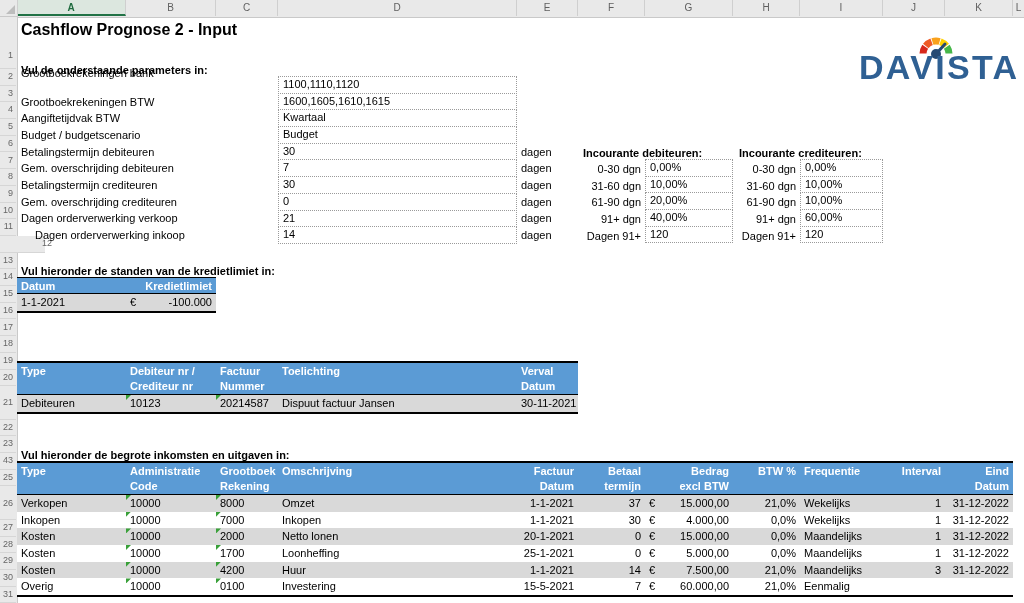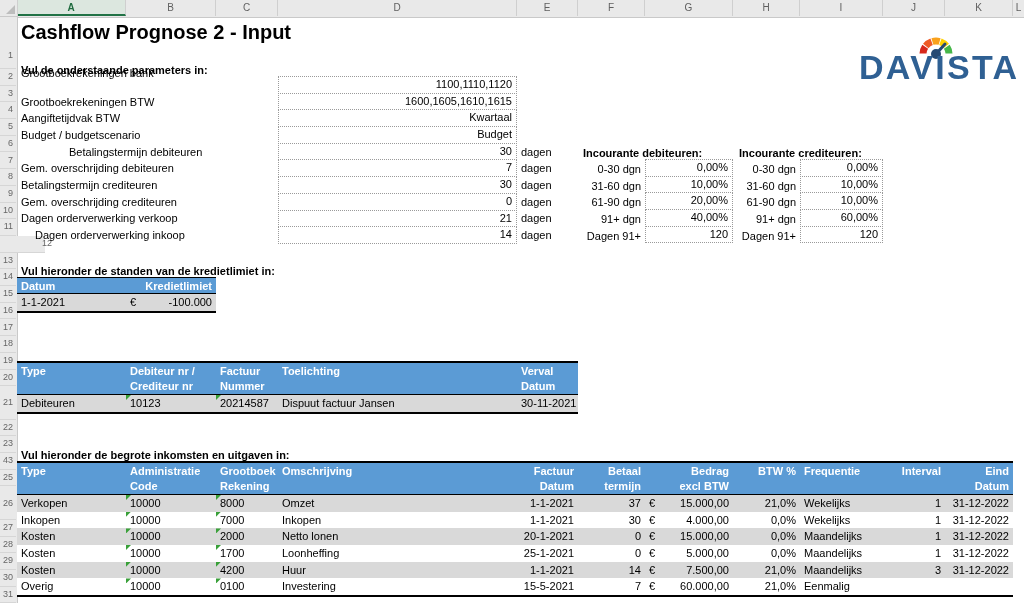--- a/index.html
+++ b/index.html
@@ -14,25 +14,25 @@
   #corner .tri-corner{position:absolute;right:2px;bottom:2px;width:9px;height:9px;background:#BDBDBD;
            clip-path:polygon(100% 0,100% 100%,0 100%);}
   #rowgutter{position:absolute;left:0;top:17px;width:17px;height:586px;background:#E9E9E9;border-right:1px solid #C9C9C9;}
   .rowcell{position:absolute;left:0;width:16px;text-align:right;padding-right:3px;font-size:9px;color:#666;
            border-bottom:1px solid #D6D6D6;box-sizing:border-box;background:#E9E9E9;}
   
   .b{font-weight:bold;}
   .abs{position:absolute;}
   .right{text-align:right;}
   .cellline{line-height:16px;white-space:nowrap;}
-  #title{position:absolute;left:21px;top:21px;font-size:20px;font-weight:bold;white-space:nowrap;}
+  #title{position:absolute;left:21px;top:21px;font-size:16px;font-weight:bold;white-space:nowrap;}
   
   .inputstack{position:absolute;}
   .inputbox{box-sizing:border-box;height:17.7px;border:1px dotted #9a9a9a;background:#fff;
-            text-align:right;padding:0 4px;line-height:15.5px;white-space:nowrap;}
+            padding:0 4px;line-height:15.5px;white-space:nowrap;}
   .inputbox + .inputbox{margin-top:-1px;}
   
   .xtable{position:absolute;display:grid;box-sizing:border-box;border-top:2px solid #000;border-bottom:2px solid #000;}
   .xtable.thin-top{border-top:1px solid #000;}
   .hcell{background:#5B9BD5;color:#fff;font-weight:bold;padding:1px 4px;overflow:hidden;
          border-bottom:1px solid #000;box-sizing:border-box;}
   .hcell div{line-height:15px;white-space:nowrap;}
   .dcell{padding:0 4px;line-height:16.5px;white-space:nowrap;overflow:hidden;position:relative;box-sizing:border-box;}
   .grayrow{background:#D9D9D9;}
   .whiterow{background:#fff;}
@@ -113,21 +113,21 @@
       <text id="logo-text" x="5" y="53" textLength="158" font-family="Liberation Sans, DejaVu Sans, sans-serif" font-size="34" font-weight="bold" fill="#2F6093">DAVISTA</text>
     </svg>
   </div>
 
   <div class="abs b cellline" style="left:21px;top:62px;">Vul de onderstaande parameters in:</div>
 
   <div class="abs cellline" style="left:21px;top:65px;">Grootboekrekeningen bank</div>
   <div class="abs cellline" style="left:21px;top:94px;">Grootboekrekeningen BTW</div>
   <div class="abs cellline" style="left:21px;top:110px;">Aangiftetijdvak BTW</div>
   <div class="abs cellline" style="left:21px;top:127px;">Budget / budgetscenario</div>
-  <div class="abs cellline" style="left:21px;top:144px;margin-left:48px;">Betalingstermijn debiteuren</div>
+  <div class="abs cellline" style="left:21px;top:144px;">Betalingstermijn debiteuren</div>
   <div class="abs cellline" style="left:21px;top:160px;">Gem. overschrijding debiteuren</div>
   <div class="abs cellline" style="left:21px;top:177px;">Betalingstermijn crediteuren</div>
   <div class="abs cellline" style="left:21px;top:210px;">Dagen orderverwerking verkoop</div>
   <div class="abs cellline" style="left:21px;top:194px;">Gem. overschrijding crediteuren</div>
   <div class="abs cellline" style="left:21px;top:227px;padding-left:14px;">Dagen orderverwerking inkoop</div>
 
   <div class="inputstack" style="left:278px;top:76px;width:239px;">
     <div class="inputbox">1100,1110,1120</div>
     <div class="inputbox">1600,1605,1610,1615</div>
     <div class="inputbox">Kwartaal</div>

